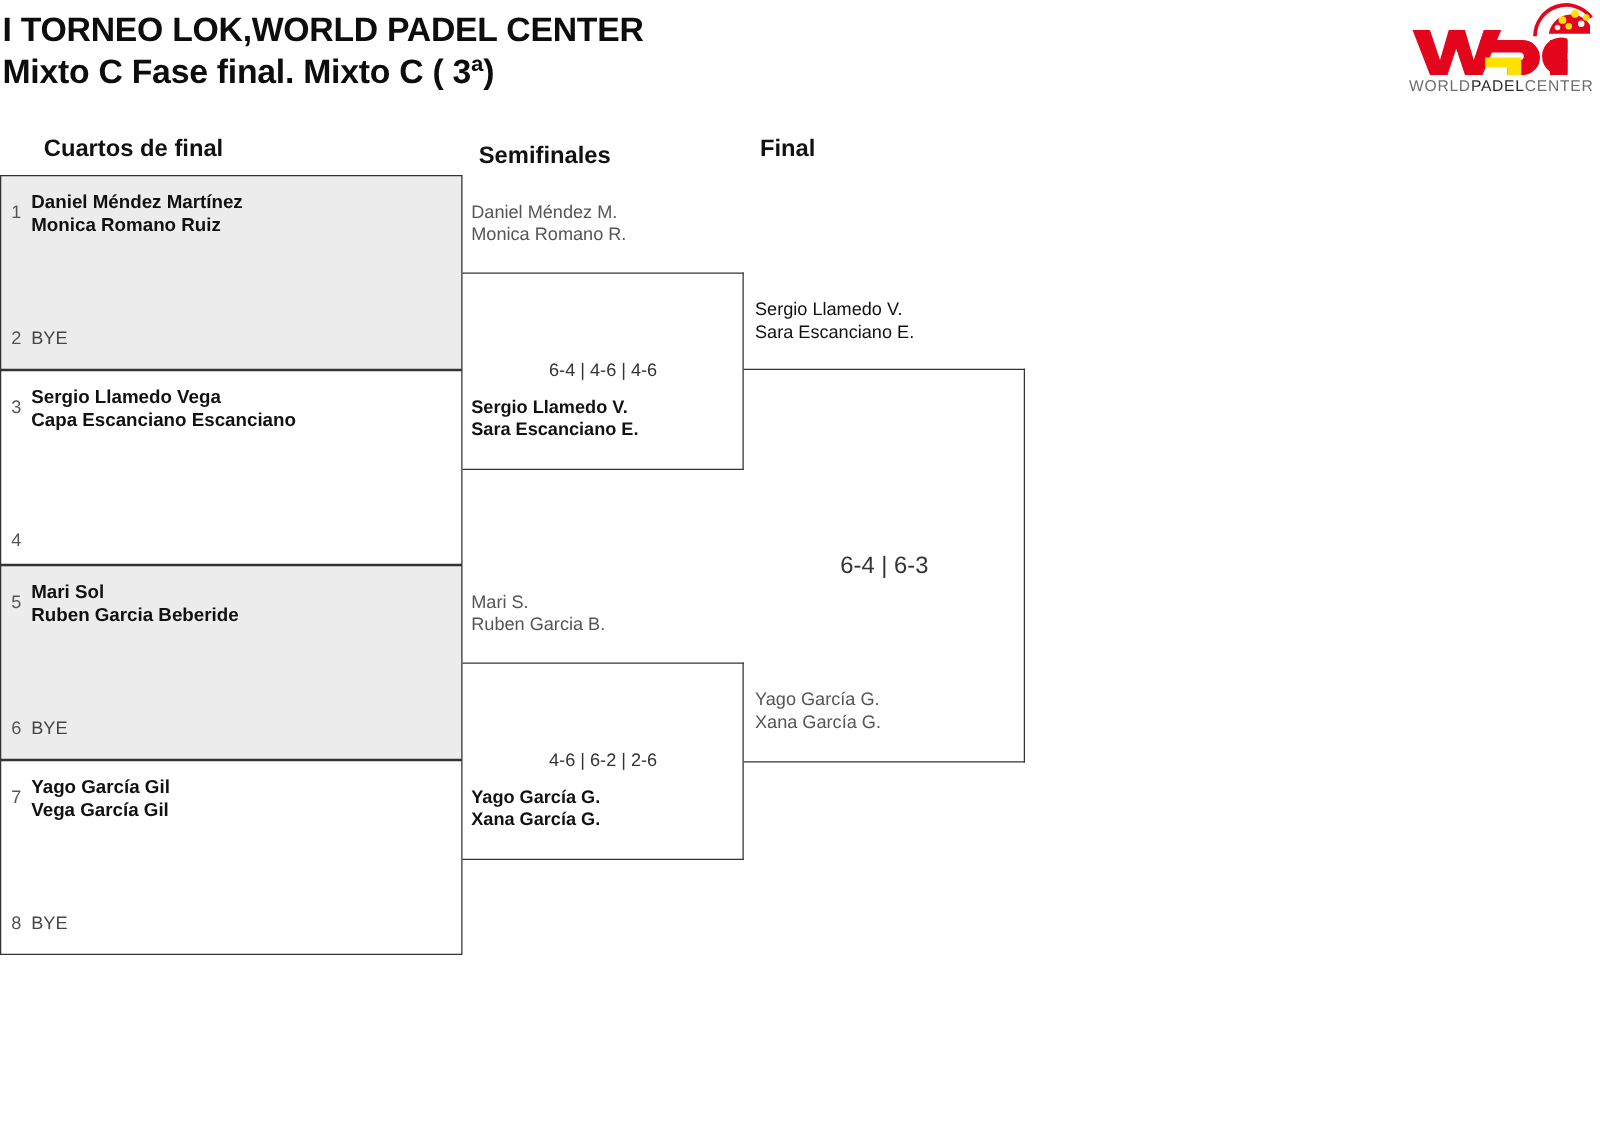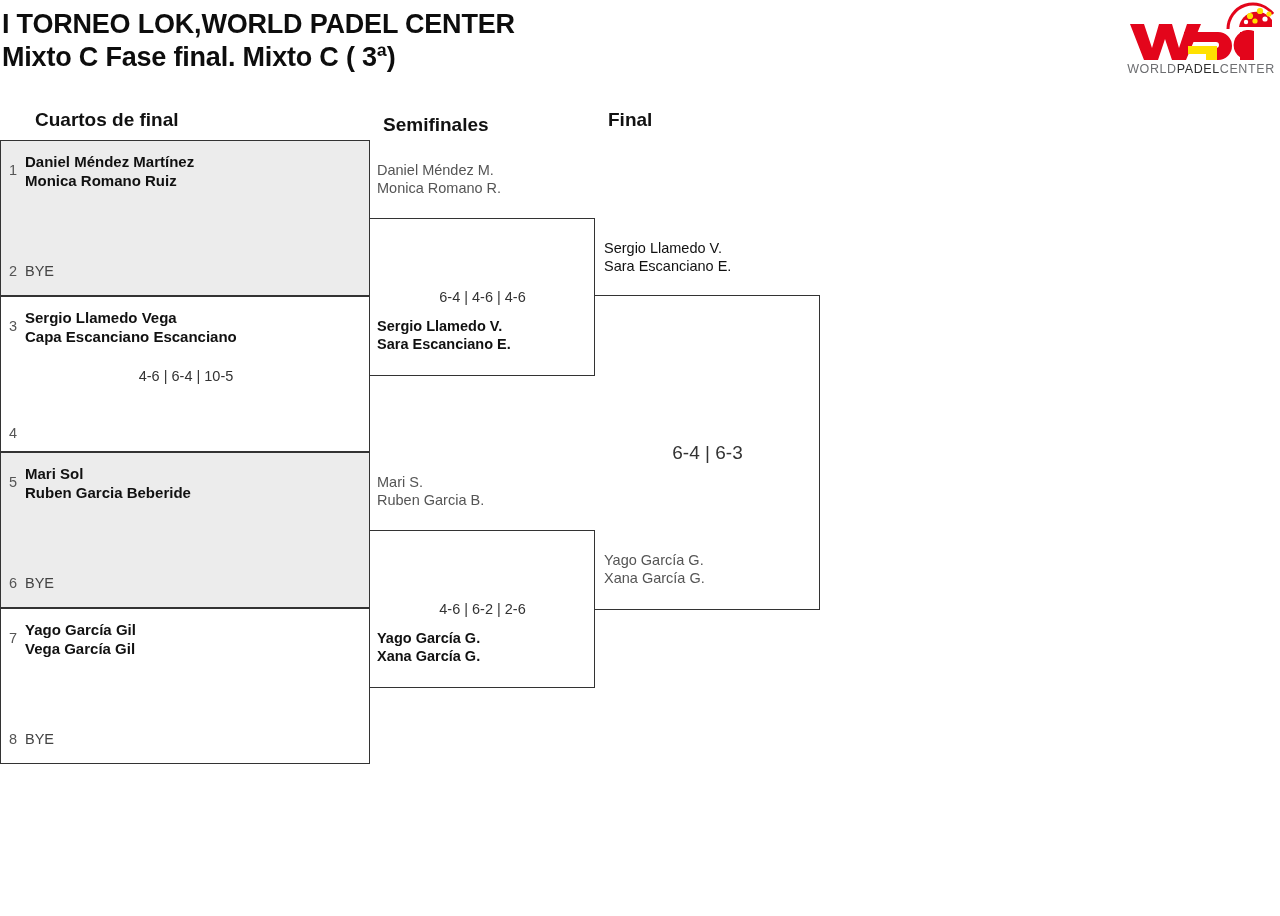--- a/index.html
+++ b/index.html
@@ -245,21 +245,20 @@
   </div>
 
   <div class="qf-box" style="top:296px; height:156px;">
     <div class="qf-top">
       <div class="seed">3</div>
       <div>
         <div class="team win">Sergio Llamedo Vega</div>
         <div class="team win">Capa Escanciano Escanciano</div>
       </div>
     </div>
-    <div class="qf-score" style="top:71px;">4-6 | 6-4 | 10-5</div>
     <div class="qf-bot" style="bottom:8px;">
       <div class="seed">4</div>
     </div>
   </div>
 
   <div class="qf-box shaded" style="top:452px; height:156px;">
     <div class="qf-top">
       <div class="seed">5</div>
       <div>
         <div class="team win">Mari Sol</div>

